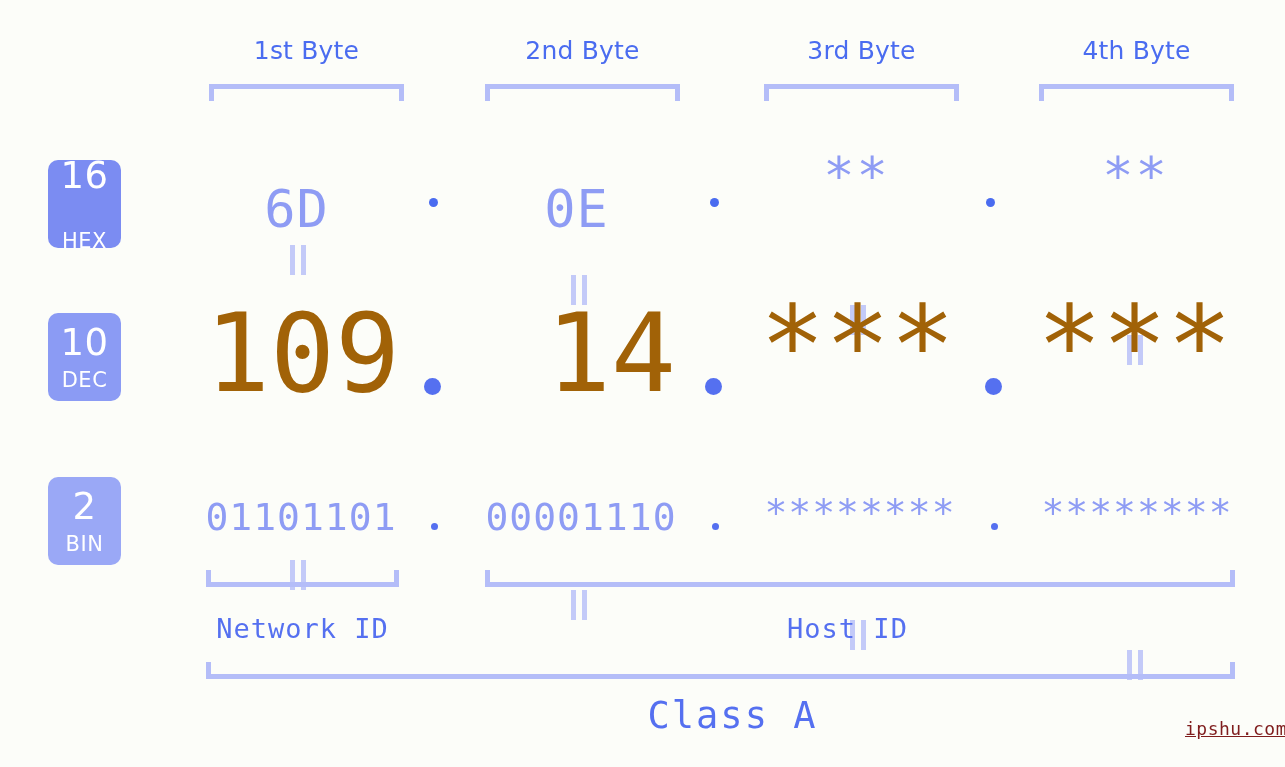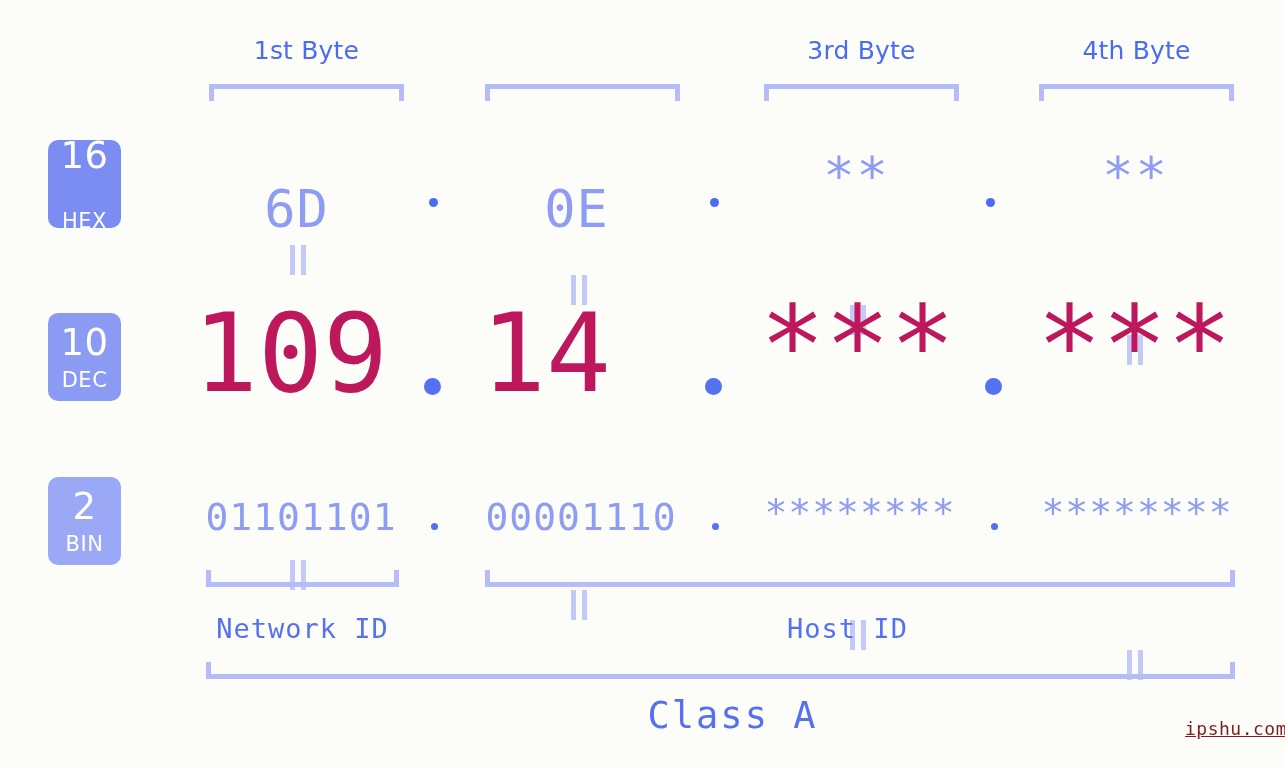--- a/index.html
+++ b/index.html
@@ -87,22 +87,22 @@
     font-size: 52px;
     color: #8e9cf4;
     text-align: center;
     white-space: nowrap;
     line-height: 1;
     letter-spacing: 2px;
   }
 
   .dec-val {
     font-size: 108px;
-    color: #be185d;
-    text-align: left;
+    color: #a16207;
+    text-align: right;
     white-space: nowrap;
     line-height: 1;
     font-weight: 400;
   }
 
   .bin-val {
     font-size: 38px;
     color: #8e9cf4;
     text-align: center;
     white-space: nowrap;
@@ -171,29 +171,30 @@
     letter-spacing: 0.5px;
     text-decoration: underline;
   }
 </style>
 </head>
 <body>
 
 <div class="stage">
 
   <div class="abs byte-label" style="left:209px; top:36px; width:195px;">1st Byte</div>
+  <div class="abs byte-label" style="left:485px; top:36px; width:195px;">2nd Byte</div>
   <div class="abs byte-label" style="left:764px; top:36px; width:195px;">3rd Byte</div>
   <div class="abs byte-label" style="left:1039px; top:36px; width:195px;">4th Byte</div>
 
   <div class="abs bracket-down" style="left:209px; top:84px; width:195px;"></div>
   <div class="abs bracket-down" style="left:485px; top:84px; width:195px;"></div>
   <div class="abs bracket-down" style="left:764px; top:84px; width:195px;"></div>
   <div class="abs bracket-down" style="left:1039px; top:84px; width:195px;"></div>
 
-  <div class="abs badge" style="left:48px; top:140px; background:#7b8cf2;gap:28px;">
+  <div class="abs badge" style="left:48px; top:160px; background:#7b8cf2;gap:28px;">
     <div class="badge-num">16</div>
     <div class="badge-sys">HEX</div>
   </div>
 
   <div class="abs badge" style="left:48px; top:313px; background:#8b9bf4;">
     <div class="badge-num">10</div>
     <div class="badge-sys">DEC</div>
   </div>
 
   <div class="abs badge" style="left:48px; top:477px; background:#9aa8f6;">

